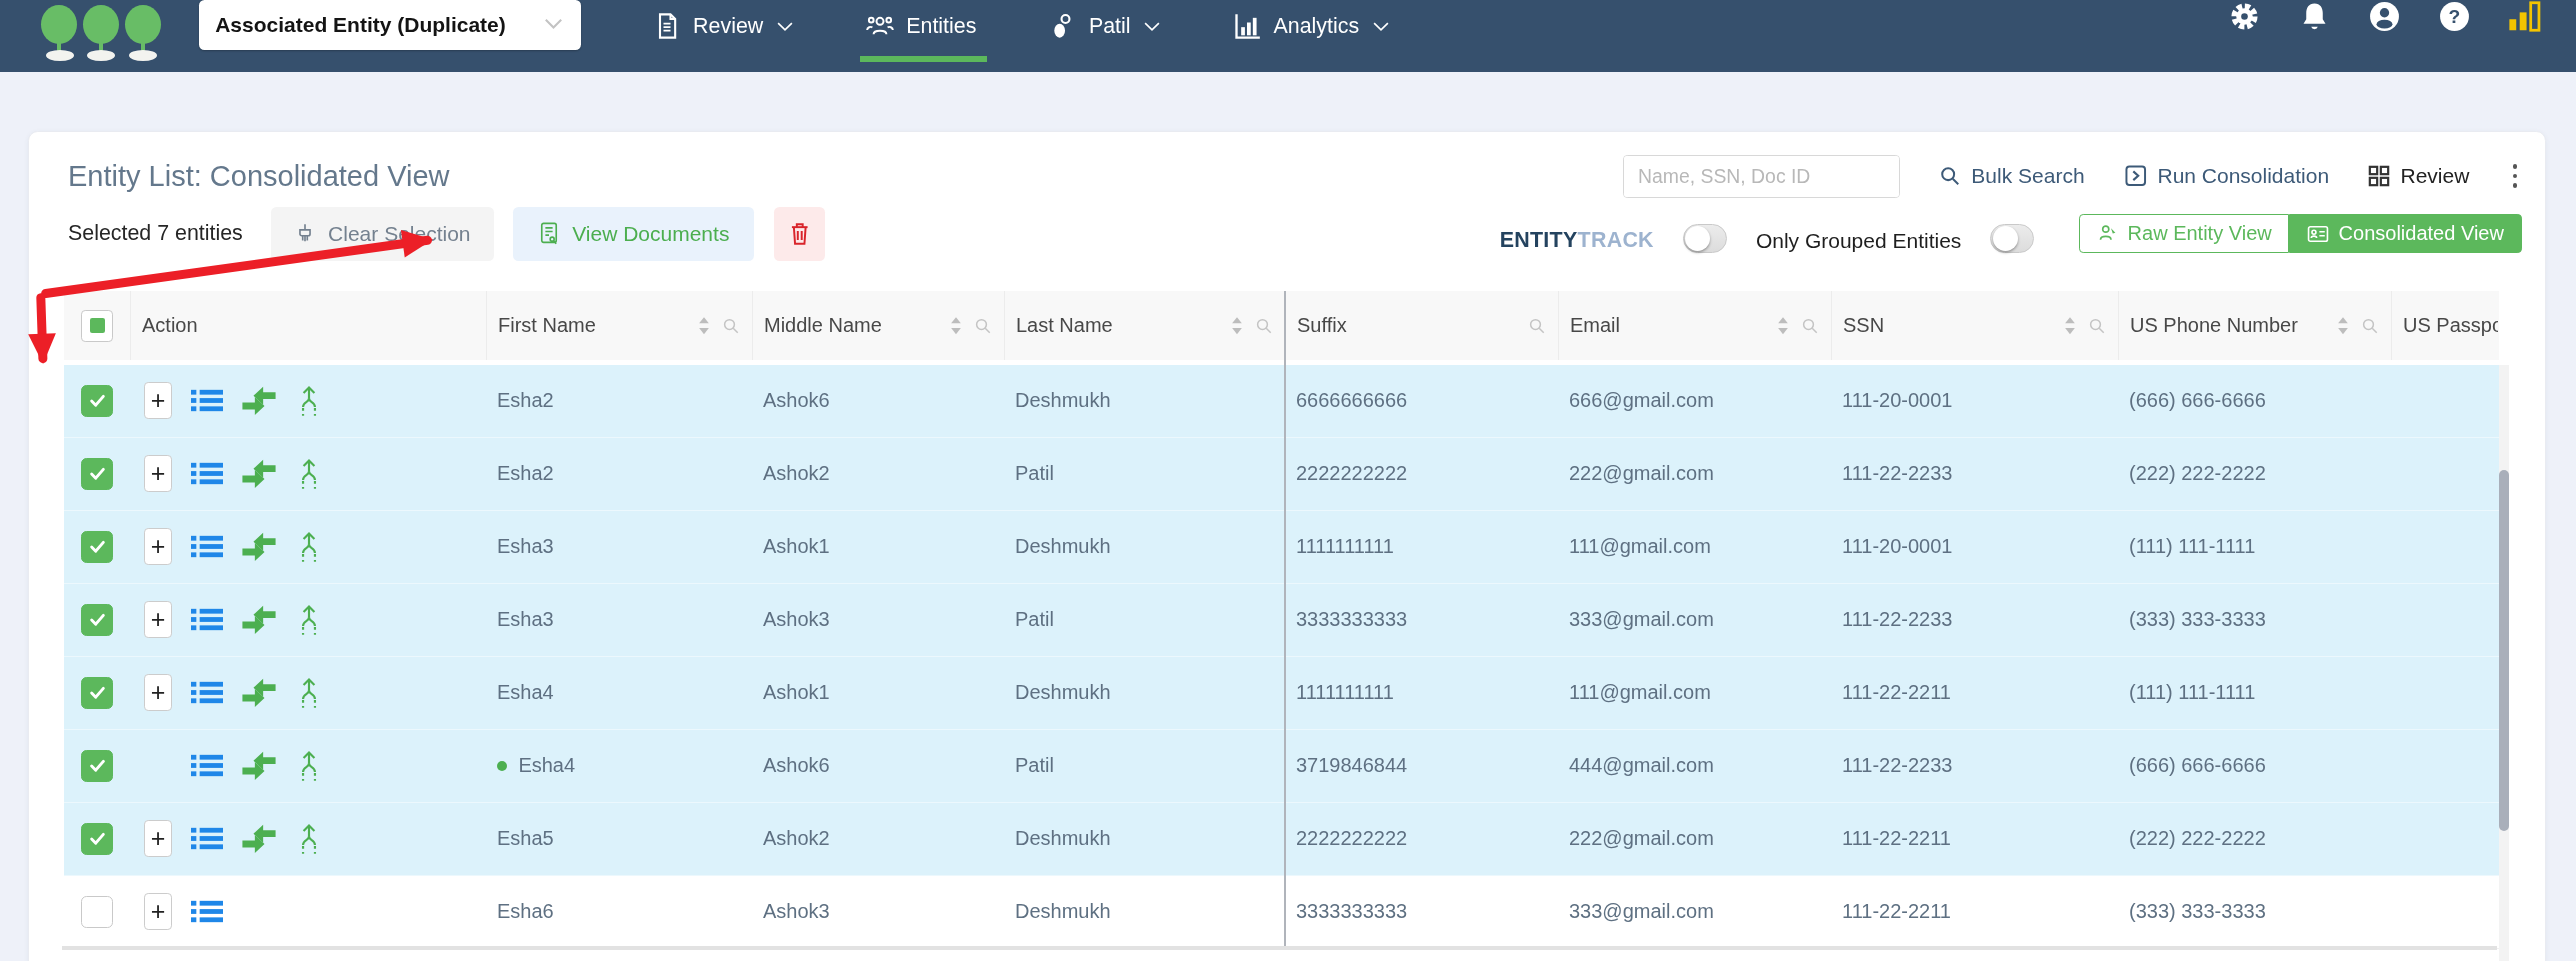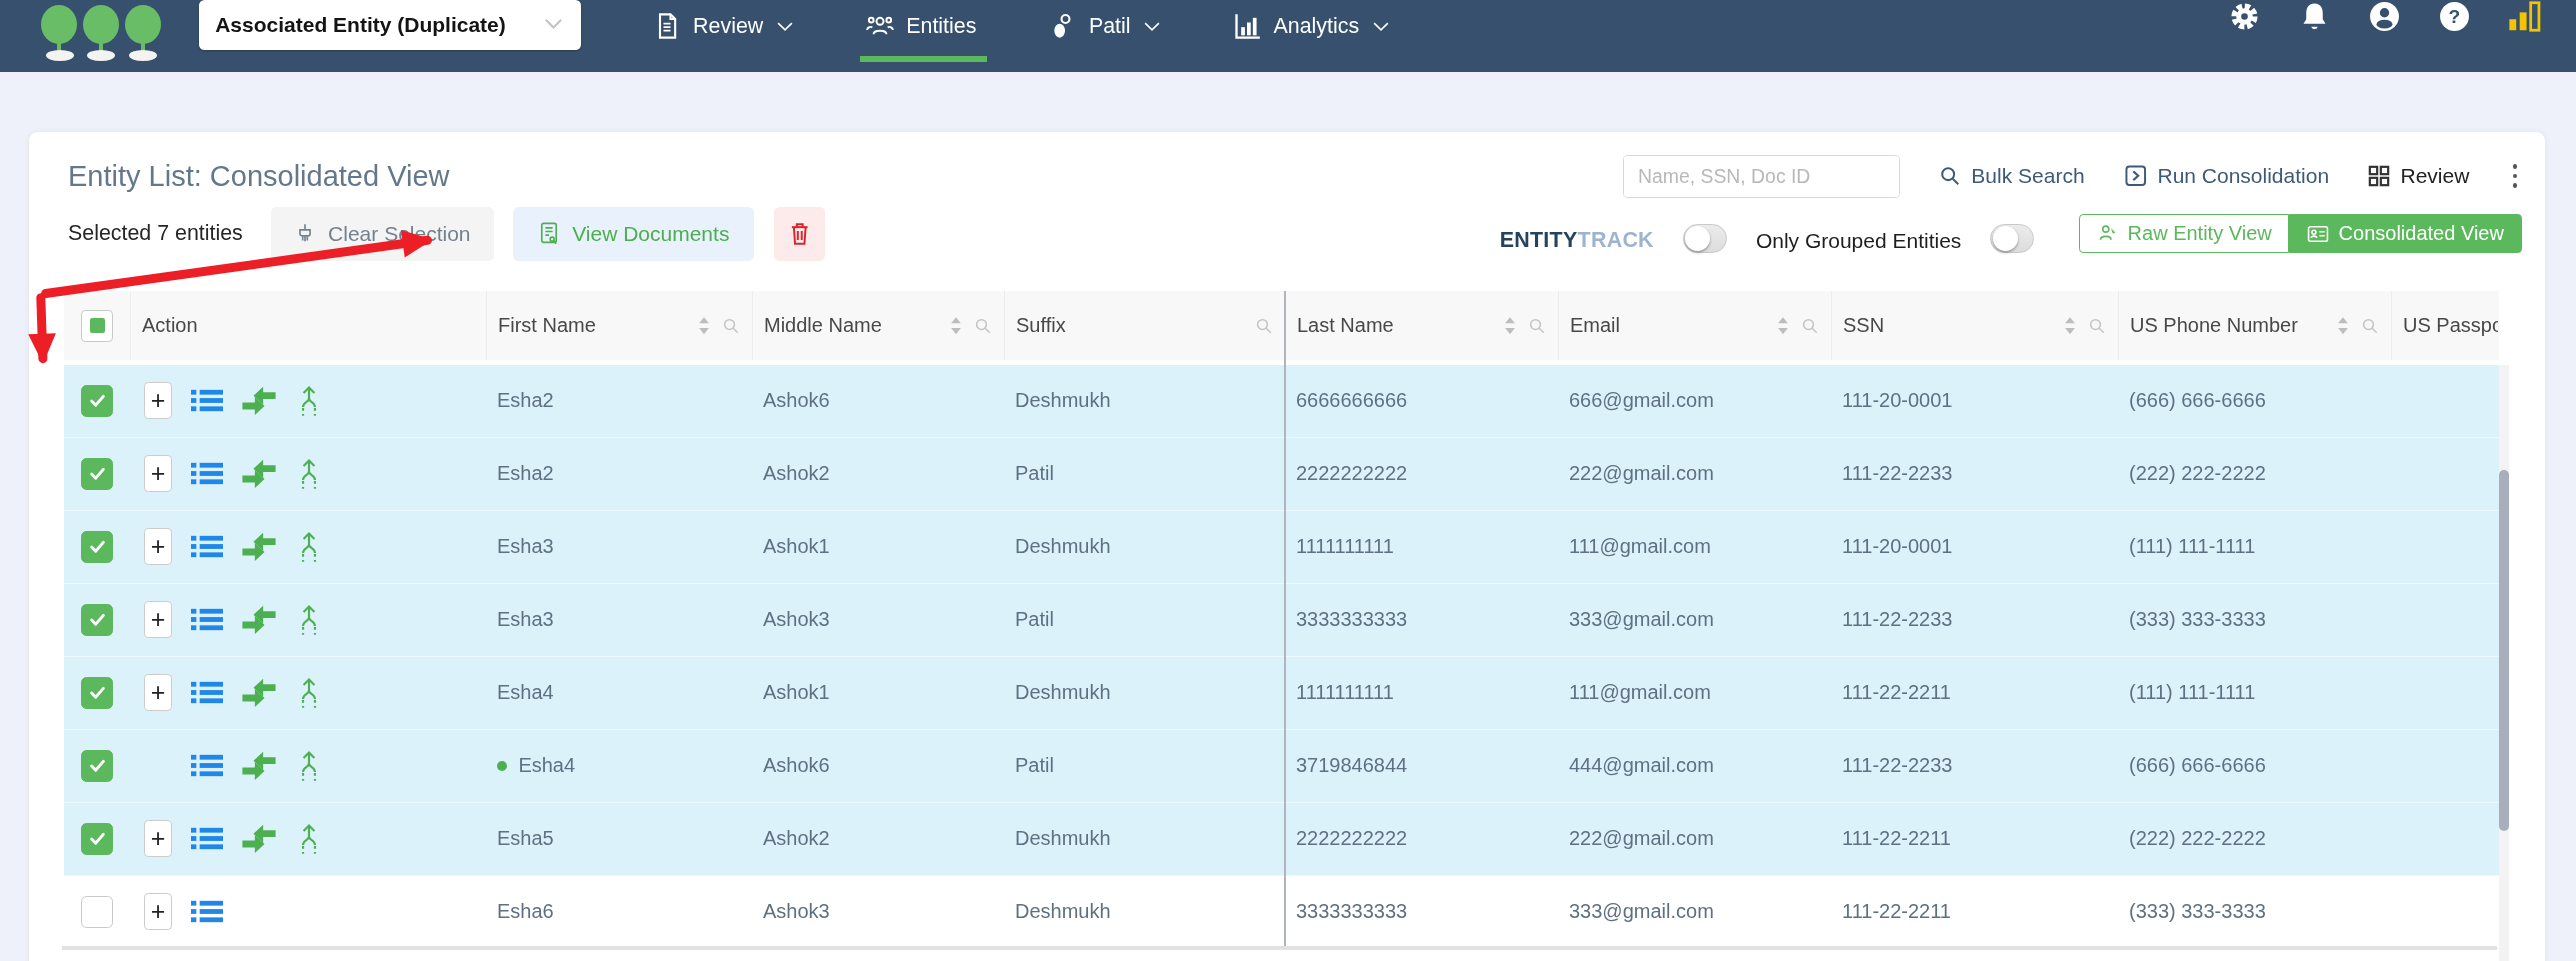--- a/index.html
+++ b/index.html
@@ -316,33 +316,33 @@
         <svg class="sort-ic" width="14" height="19.4" viewBox="0 0 10 16">
             <path d="M5 1 L9 6 H1 Z" fill="#bdbdbd"></path>
             <path d="M5 15 L1 10 H9 Z" fill="#bdbdbd"></path>
           </svg>
         <svg class="msearch" width="18" height="18" viewBox="0 0 24 24">
             <circle cx="10" cy="10" r="6.5" fill="none" stroke="#c4c4c4" stroke-width="2"></circle>
             <path d="M15 15 L21 21" stroke="#c4c4c4" stroke-width="2"></path>
           </svg>
         </div>
       <div class="th">
-          <span>Suffix</span>
-        <svg class="sort-only-search" width="18" height="18" viewBox="0 0 24 24">
-            <circle cx="10" cy="10" r="6.5" fill="none" stroke="#c4c4c4" stroke-width="2"></circle>
-            <path d="M15 15 L21 21" stroke="#c4c4c4" stroke-width="2"></path>
-          </svg>
-        </div>
-      <div class="th">
           <span>Last Name</span>
         <svg class="sort-ic" width="14" height="19.4" viewBox="0 0 10 16">
             <path d="M5 1 L9 6 H1 Z" fill="#bdbdbd"></path>
             <path d="M5 15 L1 10 H9 Z" fill="#bdbdbd"></path>
           </svg>
         <svg class="msearch" width="18" height="18" viewBox="0 0 24 24">
+            <circle cx="10" cy="10" r="6.5" fill="none" stroke="#c4c4c4" stroke-width="2"></circle>
+            <path d="M15 15 L21 21" stroke="#c4c4c4" stroke-width="2"></path>
+          </svg>
+        </div>
+      <div class="th">
+          <span>Suffix</span>
+        <svg class="sort-only-search" width="18" height="18" viewBox="0 0 24 24">
             <circle cx="10" cy="10" r="6.5" fill="none" stroke="#c4c4c4" stroke-width="2"></circle>
             <path d="M15 15 L21 21" stroke="#c4c4c4" stroke-width="2"></path>
           </svg>
         </div>
       <div class="th">
           <span>Email</span>
         <svg class="sort-ic" width="14" height="19.4" viewBox="0 0 10 16">
             <path d="M5 1 L9 6 H1 Z" fill="#bdbdbd"></path>
             <path d="M5 15 L1 10 H9 Z" fill="#bdbdbd"></path>
           </svg>

